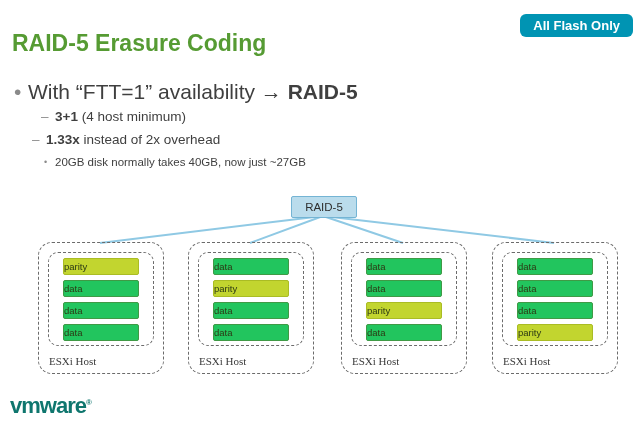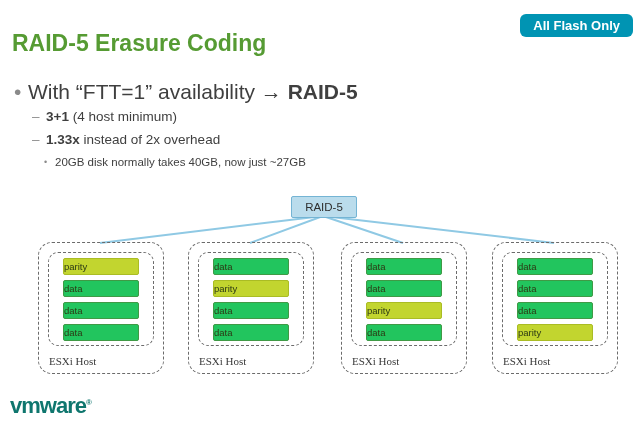--- a/index.html
+++ b/index.html
@@ -19,21 +19,21 @@
     position:absolute;left:12px;top:30px;
     font-size:23px;font-weight:bold;color:#569b33;
   }
   
   .line{position:absolute;color:#3f3f3f;white-space:nowrap;}
   .line .marker{color:#8a8a8a;display:inline-block;}
   .b1{left:14px;top:80px;font-size:21px;}
   .b1 .marker{width:14px;}
   .b2{left:32px;font-size:13.5px;}
   .b2 .marker{width:14px;}
-  .b2a{top:109px;}
+  .b2a{top:109px;margin-left:9px;}
   .b2b{top:132px;}
   .b3{left:44px;top:156px;font-size:11.5px;}
   .b3 .marker{width:11px;font-size:9px;vertical-align:1px;}
   
   .connectors{position:absolute;left:0;top:0;pointer-events:none;}
   .rootbox{
     position:absolute;left:291px;top:196px;width:64px;height:20px;
     line-height:20px;text-align:center;
     background:#badcec;border:1px solid #74b4d4;border-radius:2px;
     font-size:11.5px;color:#2e2e2e;

